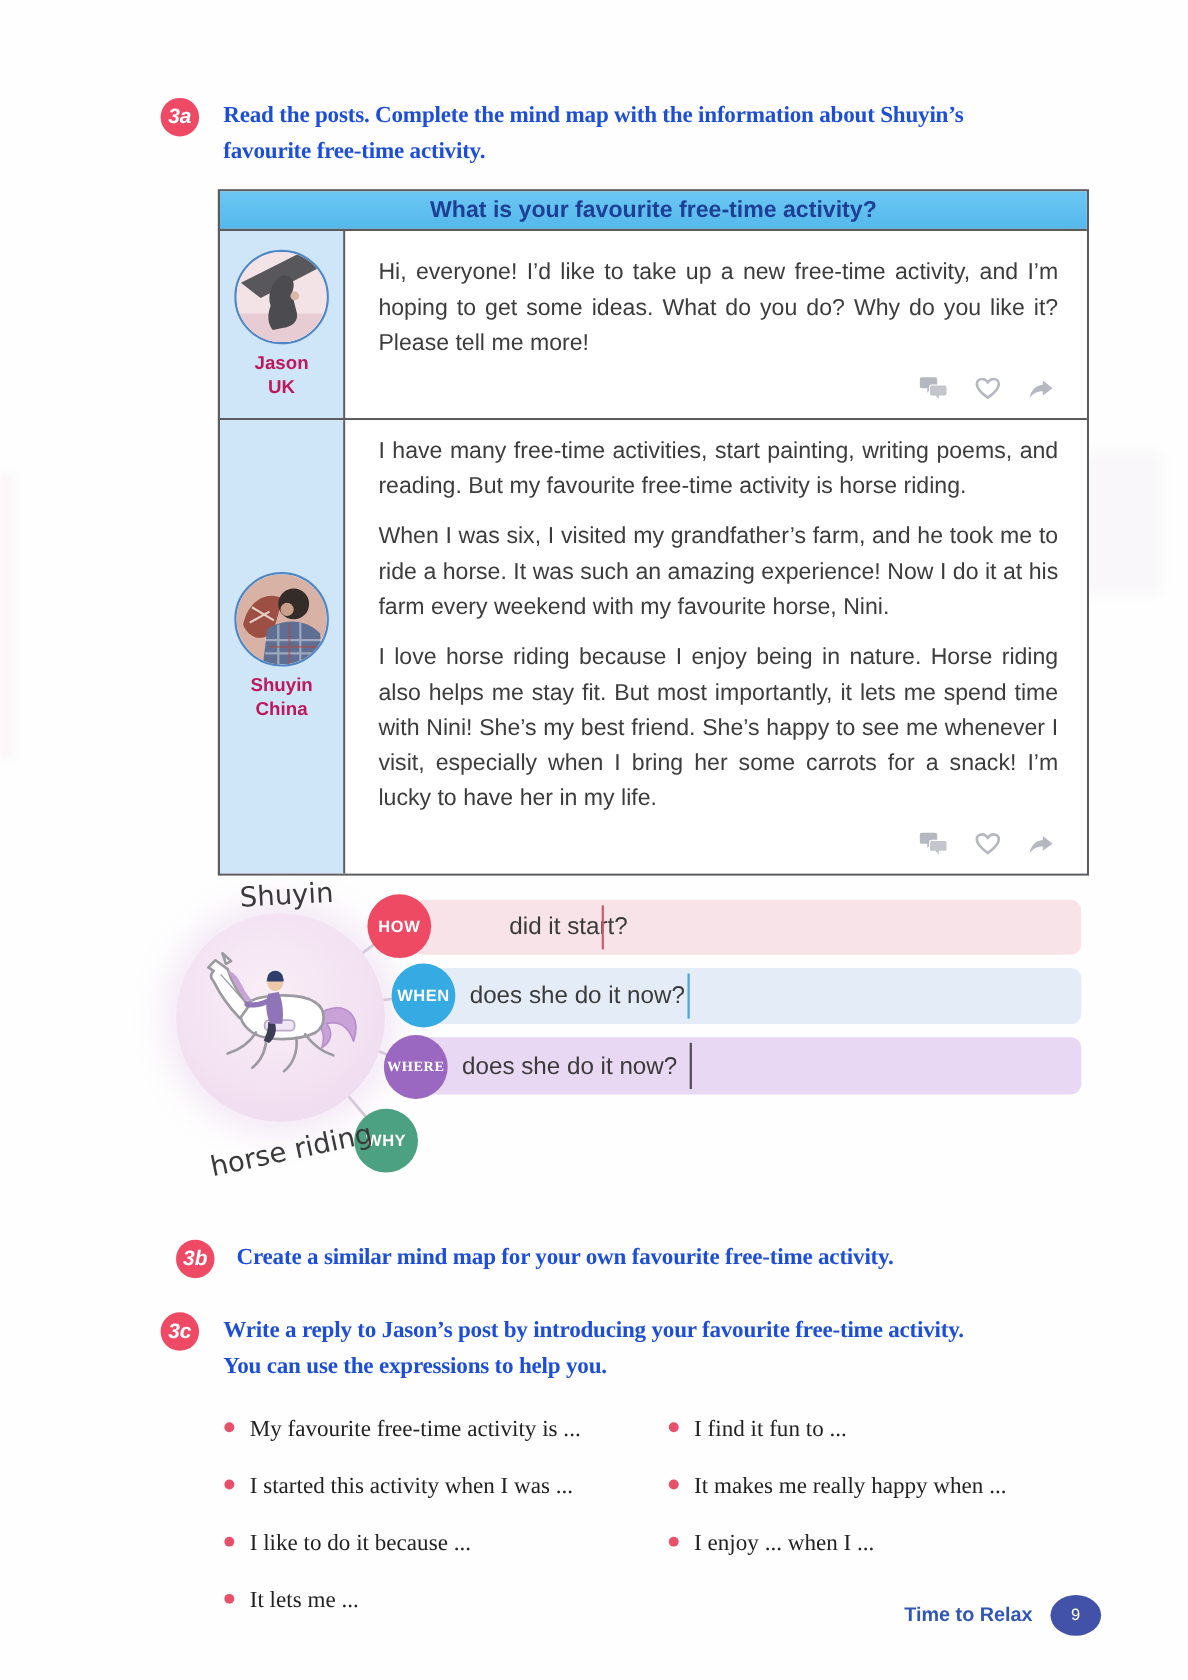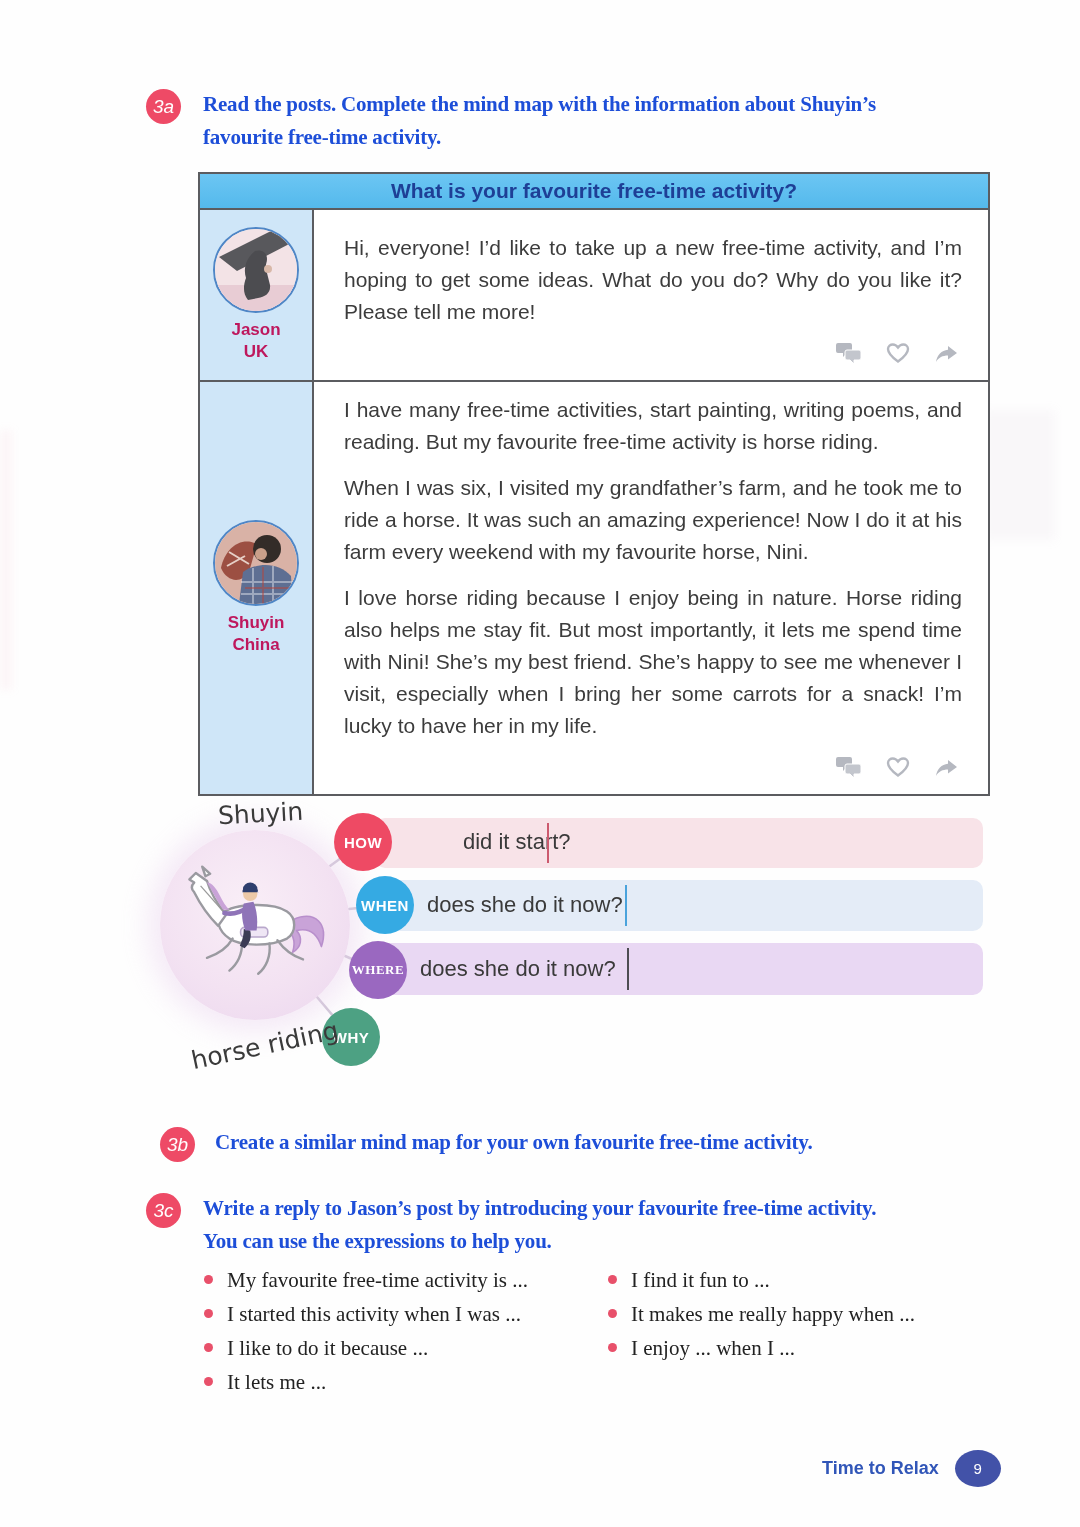--- a/index.html
+++ b/index.html
@@ -9,21 +9,21 @@
   }
   
   .smudge{position:absolute;pointer-events:none;}
   .smudge.s1{left:0;top:430px;width:12px;height:260px;background:rgba(235,170,190,.10);filter:blur(4px);}
   .smudge.s2{left:985px;top:410px;width:70px;height:130px;background:rgba(205,190,205,.10);filter:blur(5px);}
 
   
   .exercise{position:absolute;display:flex;gap:22px;align-items:flex-start;}
   .badge{
     flex:0 0 auto;width:35px;height:35px;border-radius:50%;background:#ee4a66;
-    color:#fff;font-weight:normal;font-style:italic;font-size:19px;
+    color:#fff;font-weight:bold;font-style:italic;font-size:19px;
     display:flex;align-items:center;justify-content:center;margin-top:1px;
     font-family:"Liberation Sans",sans-serif;
   }
   .instr{font-family:"Liberation Serif",serif;font-weight:bold;font-size:21px;
     line-height:33px;color:#1d4ed8;letter-spacing:-0.2px;}
   .instr div{white-space:nowrap;}
 
   
   .forum{position:absolute;left:198px;top:172px;width:792px;border:2px solid #5b5c60;background:#fff;box-sizing:border-box;}
   .forum-header{height:34px;background:linear-gradient(#6cc6f3,#54b9ec);border-bottom:2px solid #5b5c60;
@@ -72,21 +72,21 @@
   .kw{position:absolute;z-index:4;width:58px;height:58px;border-radius:50%;
     display:flex;align-items:center;justify-content:center;
     color:#fff;font-weight:bold;font-size:15px;letter-spacing:.5px;}
   .kw-how{left:334px;top:20px;background:#ee4a64;}
   .kw-when{left:356px;top:83px;background:#35aae3;}
   .kw-where{left:349px;top:148px;background:#9a68c0;font-size:13px;font-family:Liberation Serif, serif;}
   .kw-why{left:322px;top:215px;background:#4da183;}
 
   
   .expr-col{position:absolute;top:1266px;}
-  .expr-col .expr{display:flex;align-items:flex-start;gap:14px;height:34px;}
+  .expr-col .expr{display:flex;align-items:flex-start;gap:14px;height:34px;margin-top:18px;}
   .expr .dot{flex:0 0 auto;width:9px;height:9px;border-radius:50%;background:#e8506a;margin-top:9px;}
   .expr .txt{font-family:"Liberation Serif",serif;font-size:21px;line-height:28px;color:#222;white-space:nowrap;}
 
   
   .footer{position:absolute;left:822px;top:1450px;display:flex;align-items:center;gap:16px;}
   .footer-title{color:#3156b8;font-weight:bold;font-size:18px;white-space:nowrap;}
   .page-badge{width:46px;height:37px;border-radius:50%;background:#4252a8;
     display:flex;align-items:center;justify-content:center;color:#fff;font-size:15px;}
 </style>
 </head>

